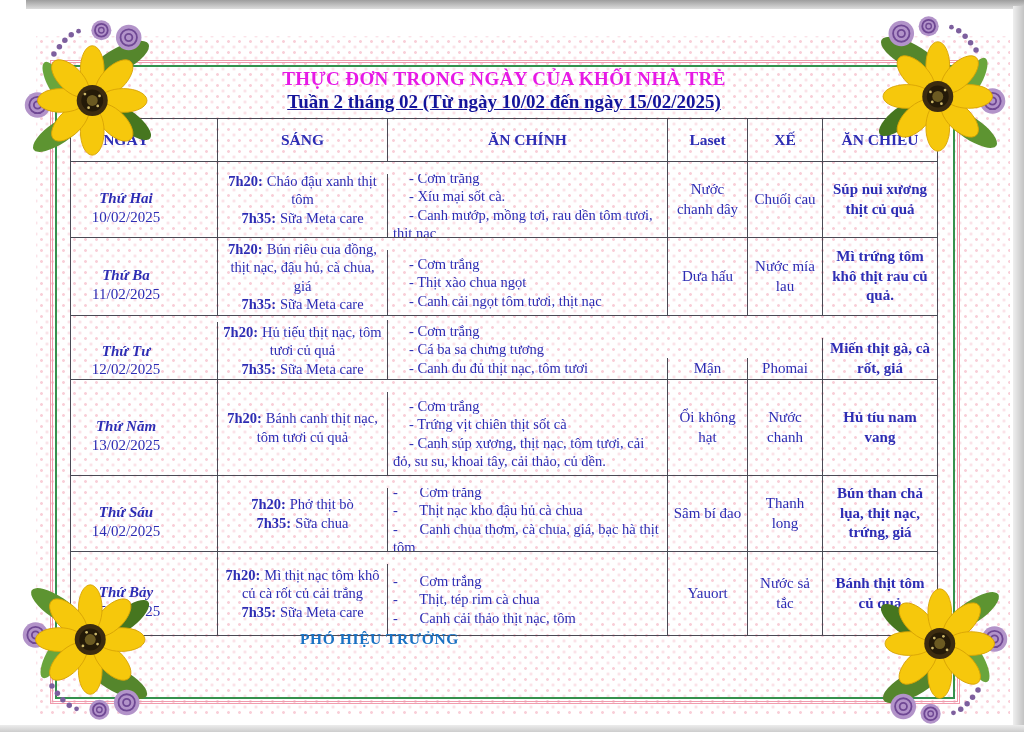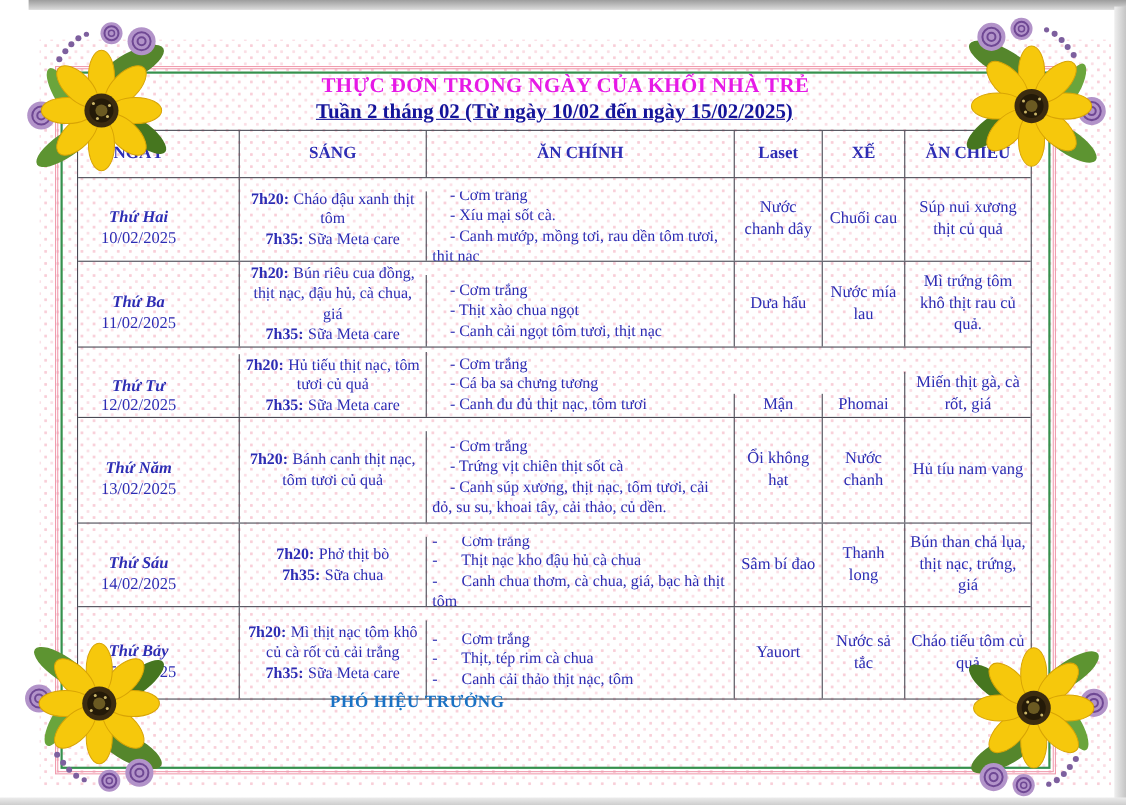--- a/index.html
+++ b/index.html
@@ -20,33 +20,33 @@
       radial-gradient(circle,rgba(235,105,135,.32) 1.1px,rgba(0,0,0,0) 1.7px),
       radial-gradient(circle,rgba(235,105,135,.22) 1.1px,rgba(0,0,0,0) 1.7px);
     background-size:11px 11px,11px 11px;
     background-position:0 0,5.5px 5.5px;}
   
   .frame{position:absolute;left:50px;top:60px;width:908px;height:642px;z-index:1;
     border:1px solid #f09cae;}
   .frame .inner1{position:absolute;inset:1px;border:1px solid #f09cae;}
   .frame .inner2{position:absolute;inset:4px;border:2px solid #35914d;}
   
-  .title{position:absolute;left:80px;top:68px;width:868px;text-align:center;z-index:2;
+  .title{position:absolute;left:70px;top:68px;width:868px;text-align:center;z-index:2;
     font-size:19px;font-weight:bold;color:#e619e6;letter-spacing:.4px;}
   .subtitle{position:absolute;left:70px;top:91px;width:868px;text-align:center;z-index:2;
     font-size:19px;font-weight:bold;color:#14149a;text-decoration:underline;}
   
   .menu-table{position:absolute;left:70px;top:118px;width:868px;z-index:2;
     border:1px solid #4a4a55;box-sizing:border-box;color:#2d2db4;}
   .tr{display:flex;border-top:1px solid #4a4a55;}
   .tr-head{border-top:none;height:42px;}
   .td{box-sizing:border-box;display:flex;flex-direction:column;justify-content:center;
     overflow:hidden;}
   .td + .td{border-left:1px solid #4a4a55;}
-  .c0{width:110px;} .c1{width:170px;margin-left:36px;} .c2{width:280px;} .c3{width:80px;} .c4{width:75px;font-family:Liberation Serif, serif;} .c5{flex:1;}
+  .c0{width:110px;} .c1{width:170px;margin-left:36px;} .c2{width:280px;} .c3{width:80px;} .c4{width:75px;font-family:Liberation Serif, serif;} .c5{flex:1;font-weight:bold;}
   .th{align-items:center;font-weight:bold;font-size:15.5px;text-align:center;}
   .cell-day{align-items:center;text-align:center;font-size:15px;line-height:1.25;}
   .dayname{font-weight:bold;font-style:italic;margin-top:16px;}
   .cell-sang{align-items:center;text-align:center;font-size:14.5px;line-height:1.26;padding:1px 5px;}
   .sline .time{font-weight:bold;margin-right:4px;}
   .cell-main{font-size:14.5px;line-height:1.26;padding:2px 4px 2px 5px;text-align:left;margin-top:12px;}
   .mline{white-space:pre-wrap;}
   .mline.ind{text-indent:16px;}
   .mline.flat{text-indent:0;}
   .cell-mid{align-items:center;text-align:center;font-size:15px;line-height:1.3;padding:1px 4px;}
@@ -220,21 +220,21 @@
           <div class="mline flat">-      Thịt, tép rim cà chua</div>
           <div class="mline flat">-      Canh cải thảo thịt nạc, tôm</div>
         </div>
         <div class="td c3 cell-mid">
           <div>Yauort</div>
         </div>
         <div class="td c4 cell-mid">
           <div>Nước sả tắc</div>
         </div>
         <div class="td c5 cell-mid">
-          <div>Cháo tiếu tôm củ quả</div>
+          <div>Bánh thịt tôm củ quả</div>
         </div>
       </div>
     </div>
 </div>
 
 <div class="footer">PHÓ HIỆU TRƯỞNG</div>
 
 <svg width="0" height="0" style="position:absolute" aria-hidden="true">
   <defs>
     <symbol id="flower" viewBox="0 0 170 170">

